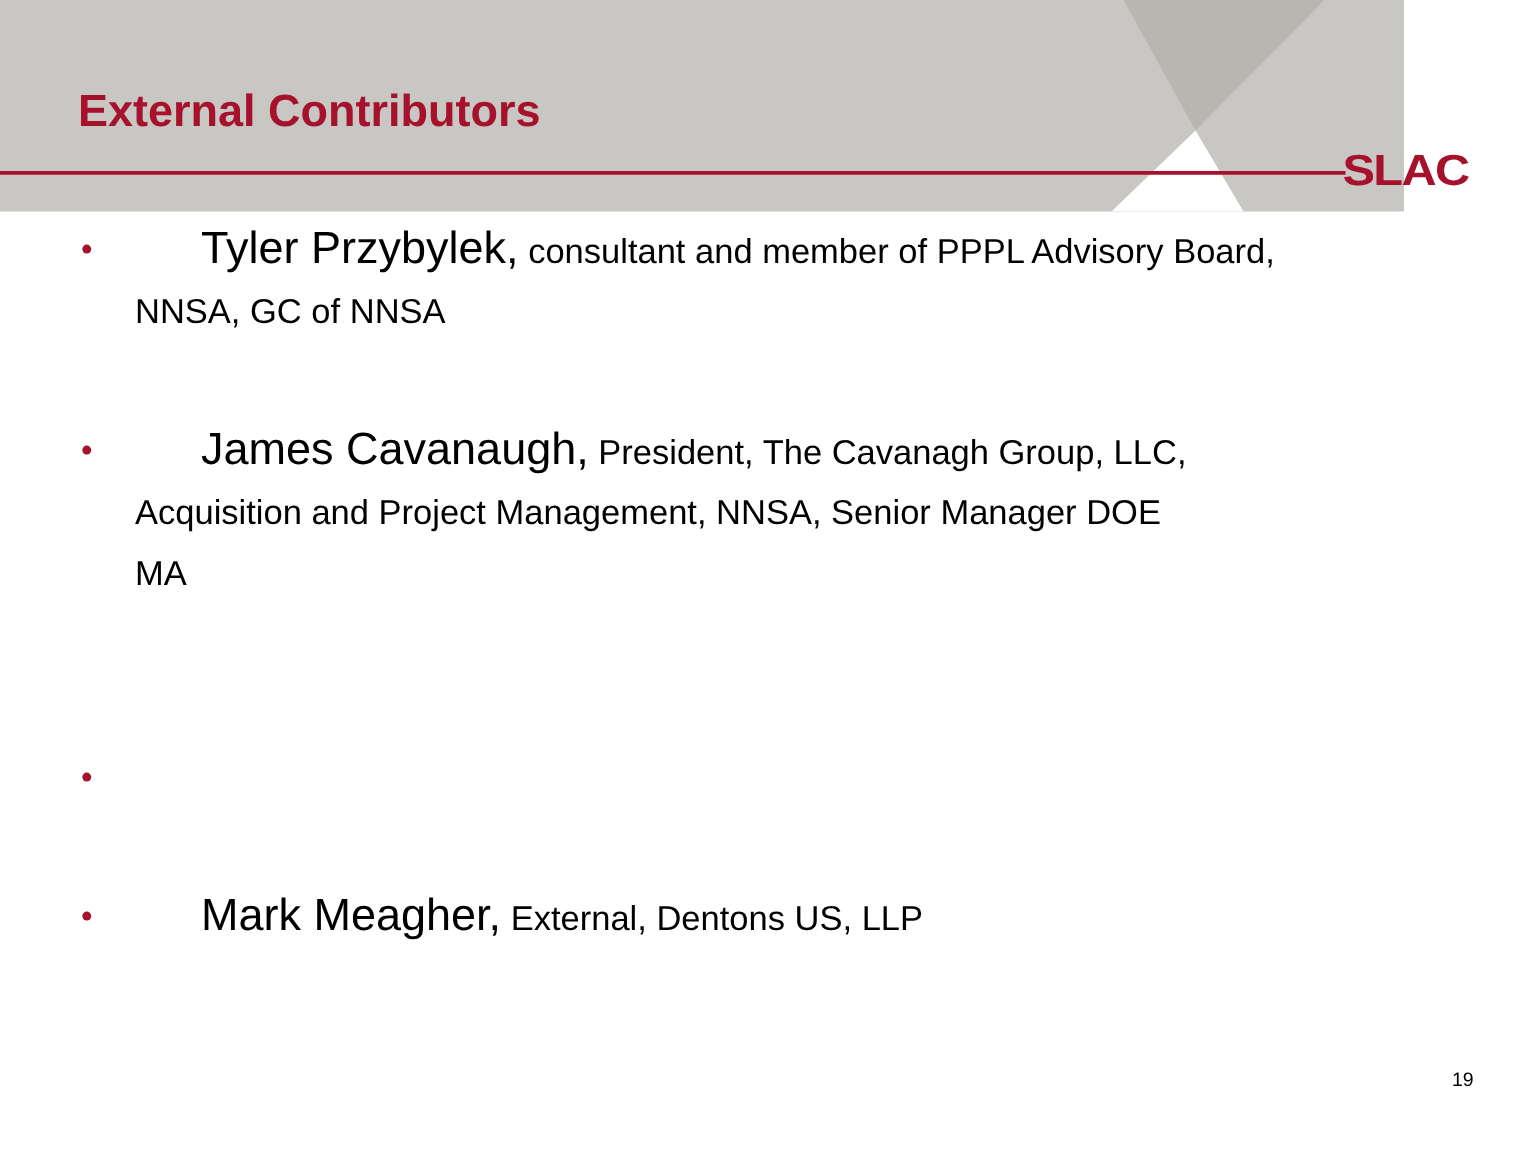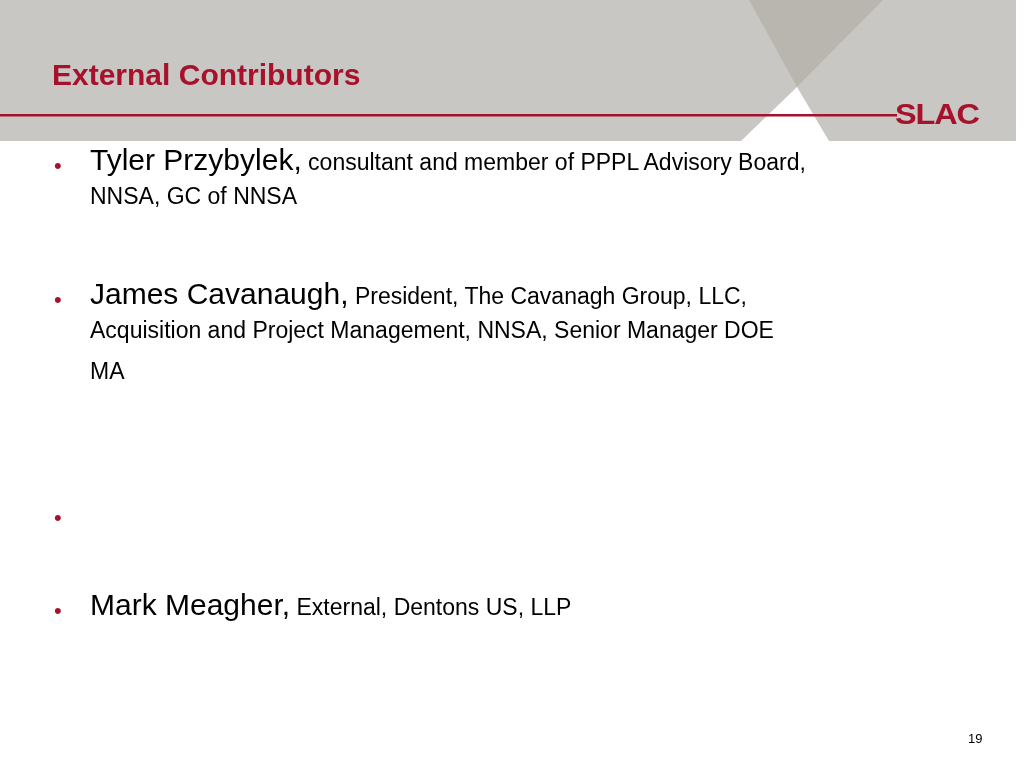--- a/index.html
+++ b/index.html
@@ -10,21 +10,21 @@
       width: 1024px;
       height: 768px;
       position: relative;
       overflow: hidden;
       background: #ffffff;
       font-family: "Liberation Sans", sans-serif;
     }
     .header {
       position: absolute;
       left: 0; top: 0;
-      width: 1016px;
+      width: 936px;
       height: 141px;
       background: #c8c7c4;
     }
     .header svg {
       position: absolute;
       left: 0; top: 0;
     }
     .title {
       position: absolute;
       left: 52px;
@@ -73,26 +73,27 @@
     .name {
       font-size: 30px;
     }
     .desc-line {
       display: block;
       white-space: pre;
     }
     .first-line {
       display: block;
       white-space: pre;
-      line-height: 28px;
+      line-height: 40px;
+      margin-left: 44px;
     }
     .page-number {
       position: absolute;
       left: 968px;
-      top: 731px;
+      top: 712px;
       font-size: 13px;
       color: #000000;
     }
   </style>
 </head>
 <body>
 
 <div class="header">
   <svg width="1024" height="141" viewBox="0 0 1024 141">
     <polygon points="749,0 883,0 797,87" fill="#b9b6af"></polygon>

